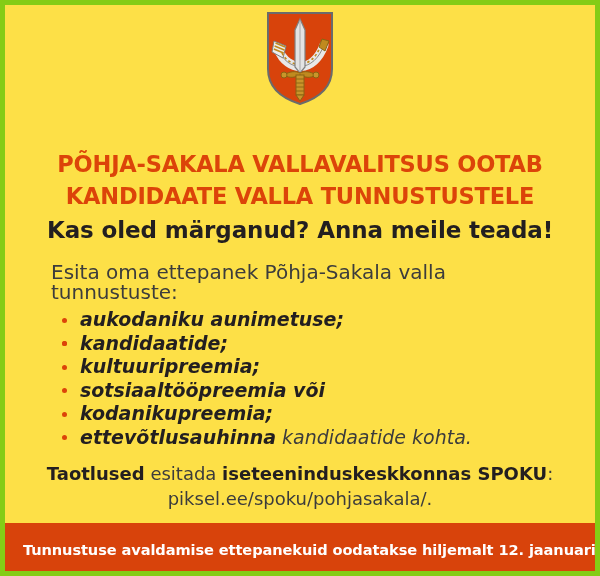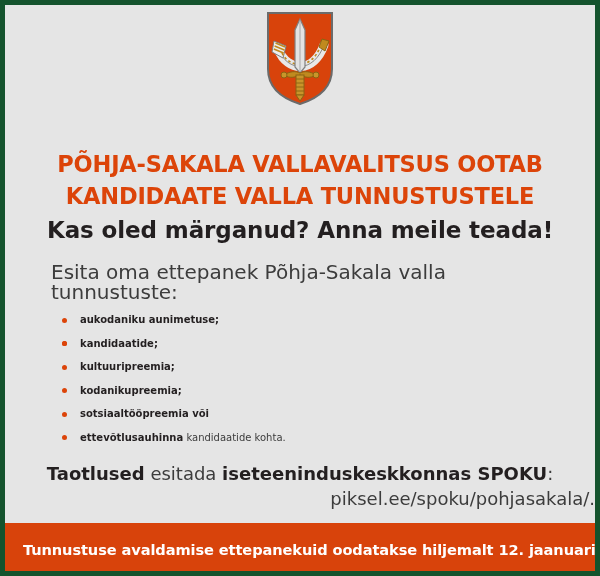--- a/index.html
+++ b/index.html
@@ -11,22 +11,22 @@
   body {
     font-family: "DejaVu Sans", sans-serif;
     -webkit-font-smoothing: antialiased;
   }
 
   .poster {
     position: relative;
     width: 600px;
     height: 576px;
     box-sizing: border-box;
-    background: #e5e5e5;
-    border: 5px solid #14532d;
+    background: #fde047;
+    border: 5px solid #84cc16;
     overflow: hidden;
   }
 
   
   .crest-wrap {
     position: absolute;
     top: 6px;
     left: 0;
     width: 100%;
     height: 100px;
@@ -87,23 +87,24 @@
 
   ul.awards {
     list-style: none;
     margin: 0;
     padding: 0;
   }
   ul.awards li {
     position: relative;
     padding-left: 29px;
     color: #231f20;
-    font-size: 10px;
+    font-size: 19px;
     line-height: 23.6px;
     font-weight: bold;
+    font-style: italic;
   }
   ul.awards li .dot {
     position: absolute;
     left: 11px;
     top: 9.5px;
     width: 5px;
     height: 5px;
     border-radius: 50%;
     background: #dc4409;
   }
@@ -117,21 +118,21 @@
     position: absolute;
     top: 456px;
     left: 0;
     width: 100%;
     text-align: center;
     color: #3c3c3c;
     font-size: 18px;
     line-height: 25px;
   }
   .apply b { color: #231f20; font-weight: bold; }
-  .apply .url { display: block; text-align: right; }
+  .apply .url { display: block; }
 
   
   .footer-bar {
     position: absolute;
     left: -5px;
     right: -5px;
     bottom: -5px;
     height: 53px;
     background: #d8430b;
     display: flex;
@@ -199,24 +200,24 @@
       <li>
         <span class="dot"></span><span class="tail"></span>
       </li>
       <li>
         <span class="dot"></span><span>kandidaatide;</span><span class="tail"></span>
       </li>
       <li>
         <span class="dot"></span><span>kultuuripreemia;</span><span class="tail"></span>
       </li>
       <li>
+        <span class="dot"></span><span>sotsiaaltööpreemia või</span><span class="tail"></span>
+      </li>
+      <li>
         <span class="dot"></span><span>kodanikupreemia;</span><span class="tail"></span>
-      </li>
-      <li>
-        <span class="dot"></span><span>sotsiaaltööpreemia või</span><span class="tail"></span>
       </li>
       <li>
         <span class="dot"></span><span>ettevõtlusauhinna</span><span class="tail"> kandidaatide kohta.</span>
       </li>
     </ul>
   </div>
 
   <div class="apply">
     <span><b>Taotlused</b><span> esitada </span><b>iseteeninduskeskkonnas SPOKU</b><span>:</span></span>
     <span class="url">piksel.ee/spoku/pohjasakala/.</span>

